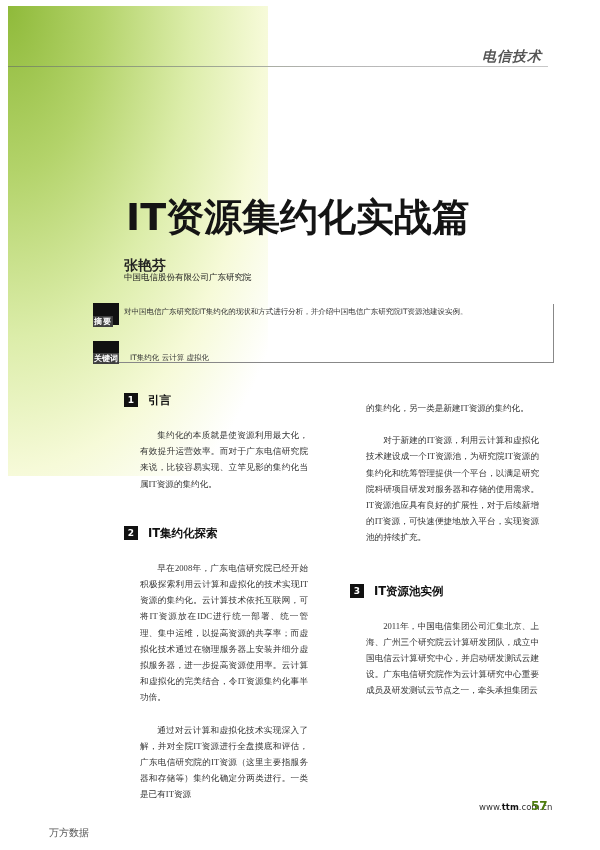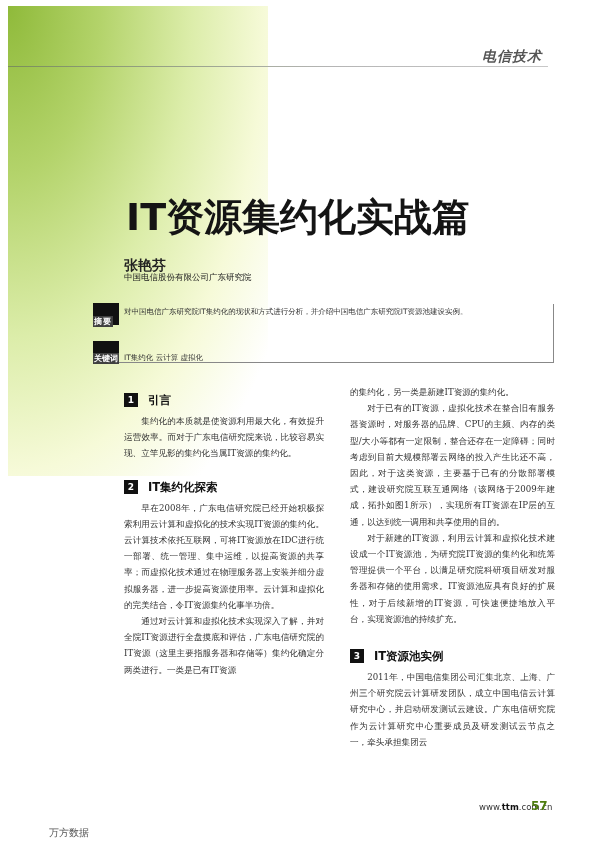--- a/index.html
+++ b/index.html
@@ -44,28 +44,28 @@
   }
   .label-text {
     position: absolute; font-family: "DejaVu Sans", sans-serif; font-weight: bold;
     font-size: 8px; color: #fff; background: #404040; padding: 0 1px; letter-spacing: 1px;
   }
   .abs-text {
     position: absolute; left: 124px; top: 307px;
     font-family: "DejaVu Sans", sans-serif; font-size: 7.5px; color: #333;
   }
   .kw-text {
-    position: absolute; left: 124px; top: 353px;
-    font-family: "DejaVu Sans", sans-serif; font-size: 7.5px; color: #333;
+    position: absolute; left: 112px; top: 353px;
+    font-family: "DejaVu Sans", sans-serif; font-size: 7.5px; color: #333; padding-left: 18px;
   }
   .col {
     position: absolute; width: 200px;
     font-size: 8.6px; line-height: 16.2px; color: #333; text-align: justify;
   }
-  .col p { margin: 0; }
+  .col p { margin: 16px; font-family: Liberation Serif, serif; }
   .col p.indent { text-indent: 2em; }
   .sec-head {
     display: flex; align-items: center; height: 22px; margin: 4px 0 2px 0;
     font-family: "DejaVu Sans", sans-serif; font-weight: bold; font-size: 11.5px; color: #111;
   }
   .sec-num {
     display: inline-block; width: 12px; height: 12px; background: #111; color: #fff;
     font-size: 9px; line-height: 12px; text-align: center; margin-right: 10px;
     border: 1px solid #111;
   }
@@ -114,21 +114,20 @@
   <div class="sec-head">
     <span class="sec-num">2</span>
     <span>IT集约化探索</span>
   </div>
   <p class="indent">早在2008年，广东电信研究院已经开始积极探索利用云计算和虚拟化的技术实现IT资源的集约化。云计算技术依托互联网，可将IT资源放在IDC进行统一部署、统一管理、集中运维，以提高资源的共享率；而虚拟化技术通过在物理服务器上安装并细分虚拟服务器，进一步提高资源使用率。云计算和虚拟化的完美结合，令IT资源集约化事半功倍。</p>
   <p class="indent">通过对云计算和虚拟化技术实现深入了解，并对全院IT资源进行全盘摸底和评估，广东电信研究院的IT资源（这里主要指服务器和存储等）集约化确定分两类进行。一类是已有IT资源</p>
 </div>
 
 <div class="col" style="left:350px; top:384px; width:205px;">
   <p>的集约化，另一类是新建IT资源的集约化。</p>
-  <p class="indent">对于已有的IT资源，虚拟化技术在整合旧有服务器资源时，对服务器的品牌、CPU的主频、内存的类型/大小等都有一定限制，整合还存在一定障碍；同时考虑到目前大规模部署云网络的投入产生比还不高，因此，对于这类资源，主要基于已有的分散部署模式，建设研究院互联互通网络（该网络于2009年建成，拓扑如图1所示），实现所有IT资源在IP层的互通，以达到统一调用和共享使用的目的。</p>
   <p class="indent">对于新建的IT资源，利用云计算和虚拟化技术建设成一个IT资源池，为研究院IT资源的集约化和统筹管理提供一个平台，以满足研究院科研项目研发对服务器和存储的使用需求。IT资源池应具有良好的扩展性，对于后续新增的IT资源，可快速便捷地放入平台，实现资源池的持续扩充。</p>
   <div class="gap" style="height:14px;"></div>
   <div class="sec-head">
     <span class="sec-num">3</span>
     <span>IT资源池实例</span>
   </div>
   <p class="indent">2011年，中国电信集团公司汇集北京、上海、广州三个研究院云计算研发团队，成立中国电信云计算研究中心，并启动研发测试云建设。广东电信研究院作为云计算研究中心重要成员及研发测试云节点之一，牵头承担集团云</p>
 </div>
 
 <div class="footer-url">

